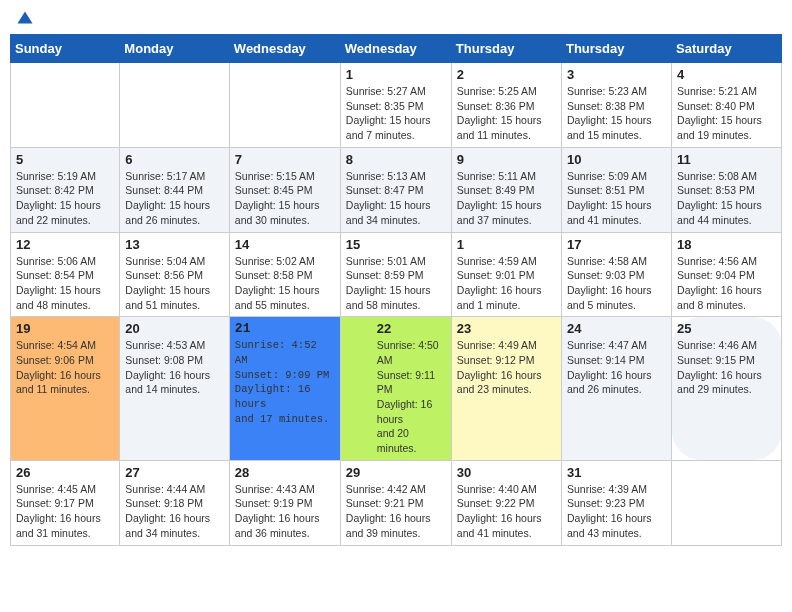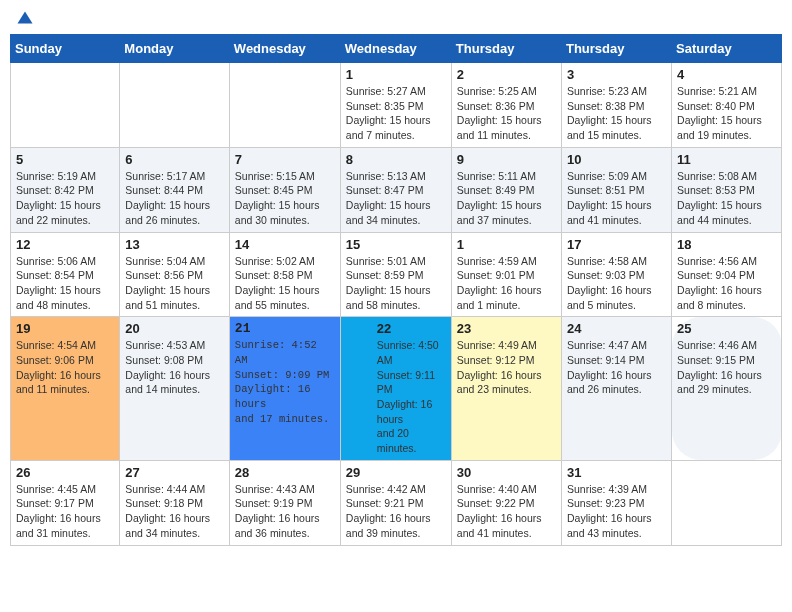--- a/index.html
+++ b/index.html
@@ -214,21 +214,21 @@
           <div class="day-info">Sunrise: 4:54 AM<br>Sunset: 9:06 PM<br>Daylight: 16 hours<br>and 11 minutes.</div>
         </td>
         <td style="background: rgb(240, 244, 248);">
           <span class="day-num">20</span>
           <div class="day-info">Sunrise: 4:53 AM<br>Sunset: 9:08 PM<br>Daylight: 16 hours<br>and 14 minutes.</div>
         </td>
         <td style="background: #3b82f6; font-family: Liberation Mono, monospace;">
           <span class="day-num">21</span>
           <div class="day-info">Sunrise: 4:52 AM<br>Sunset: 9:09 PM<br>Daylight: 16 hours<br>and 17 minutes.</div>
         </td>
-        <td style="background: #0ea5e9; padding-left: 36px;">
+        <td style="background: #bef264; padding-left: 36px;">
           <span class="day-num">22</span>
           <div class="day-info">Sunrise: 4:50 AM<br>Sunset: 9:11 PM<br>Daylight: 16 hours<br>and 20 minutes.</div>
         </td>
         <td style="background: #fef9c3;">
           <span class="day-num">23</span>
           <div class="day-info">Sunrise: 4:49 AM<br>Sunset: 9:12 PM<br>Daylight: 16 hours<br>and 23 minutes.</div>
         </td>
         <td style="background: rgb(240, 244, 248);">
           <span class="day-num">24</span>
           <div class="day-info">Sunrise: 4:47 AM<br>Sunset: 9:14 PM<br>Daylight: 16 hours<br>and 26 minutes.</div>

